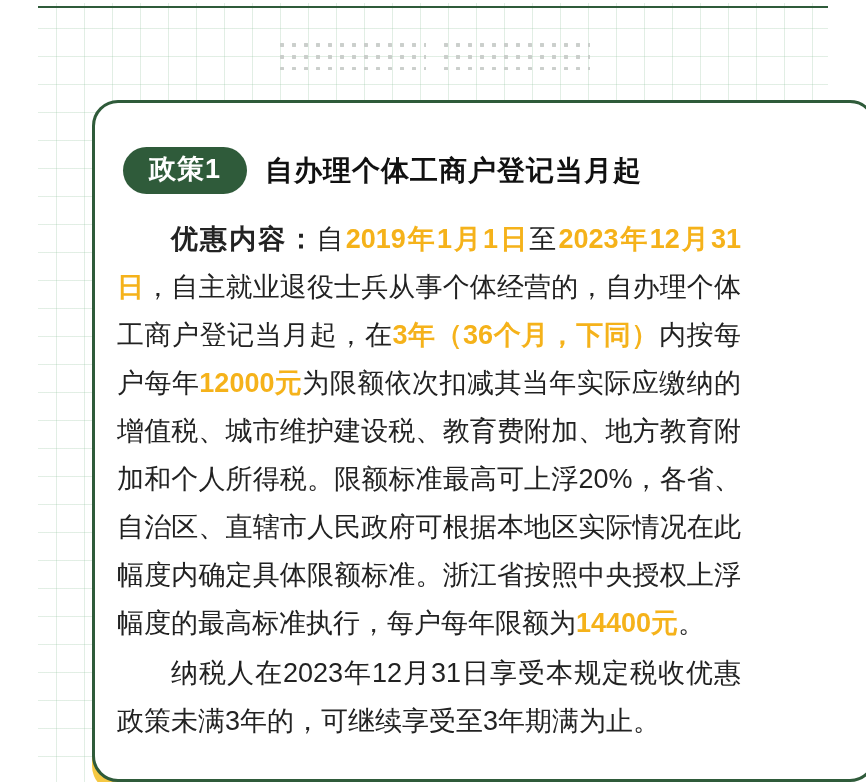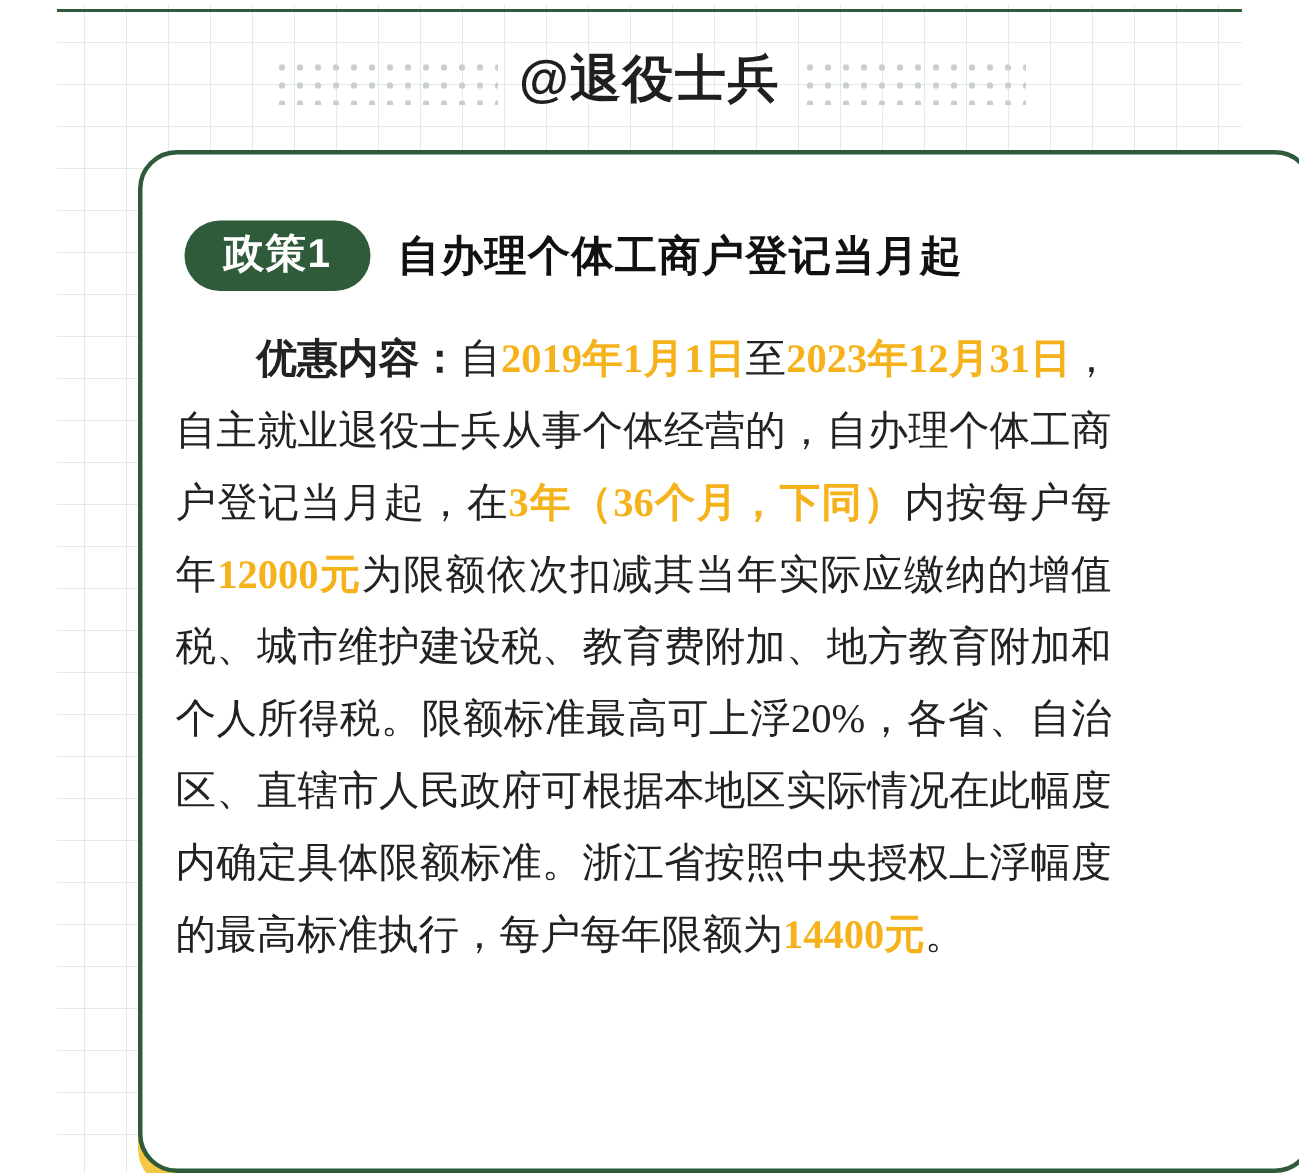--- a/index.html
+++ b/index.html
@@ -148,21 +148,21 @@
 
   
   .body-text {
     position: absolute;
     left: 22px;
     top: 112px;
     width: 624px;
     font-size: 27px;
     line-height: 48px;
     color: #222222;
-    font-family: Liberation Serif, serif;
+    font-family: Liberation Sans, sans-serif;
     letter-spacing: 0px;
     text-align: justify;
   }
   .para { margin: 0 0 0 0; }
   .para + .para { margin-top: 2px; }
   .indent { text-indent: 54px; }
   .hl { color: #f5b21a; font-weight: bold; }
   .bold { font-weight: bold; }
 
   
@@ -181,33 +181,33 @@
 <div id="page">
 
   <div class="grid-bg"></div>
   <div class="margin-left"></div>
   <div class="margin-right"></div>
   <div class="top-rule"></div>
   <div class="top-rule-2"></div>
 
   <div class="heading-row">
     <div class="dots"></div>
-    <div class="heading-text">@退役士兵</div>
     <div class="dots"></div>
   </div>
 
   <div class="card-shadow"></div>
 
   <div class="card">
 
     <div class="badge-row">
       <div class="badge">政策1</div>
       <div class="badge-title">自办理个体工商户登记当月起</div>
     </div>
 
     <div class="body-text">
       <p class="para indent" id="para-1"><span class="bold">优惠内容：</span><span>自</span><span class="hl">2019年1月1日</span><span>至</span><span class="hl">2023年12月31日</span><span>，自主就业退役士兵从事个体经营的，自办理个体工商户登记当月起，在</span><span class="hl">3年（36个月，下同）</span><span>内按每户每年</span><span class="hl">12000元</span><span>为限额依次扣减其当年实际应缴纳的增值税、城市维护建设税、教育费附加、地方教育附加和个人所得税。限额标准最高可上浮20%，各省、自治区、直辖市人民政府可根据本地区实际情况在此幅度内确定具体限额标准。浙江省按照中央授权上浮幅度的最高标准执行，每户每年限额为</span><span class="hl">14400元</span><span>。</span></p>
+      <p class="para indent" id="para-2"><span>纳税人在2023年12月31日享受本规定税收优惠政策未满3年的，可继续享受至3年期满为止。</span></p>
     </div>
 
   </div>
 
   <div class="bottom-cut"></div>
 </div>
 
 </body></html>

